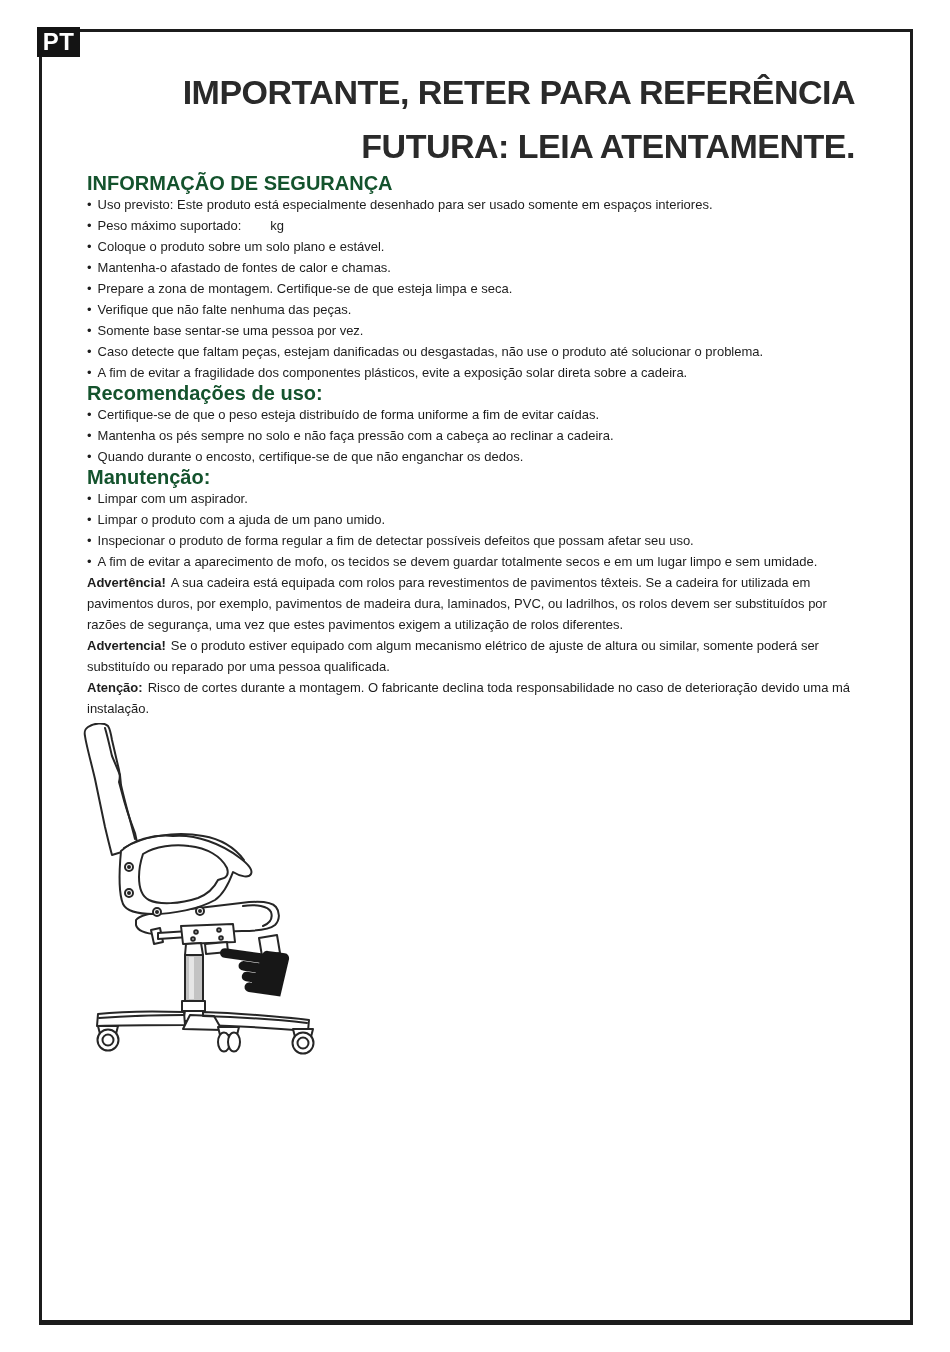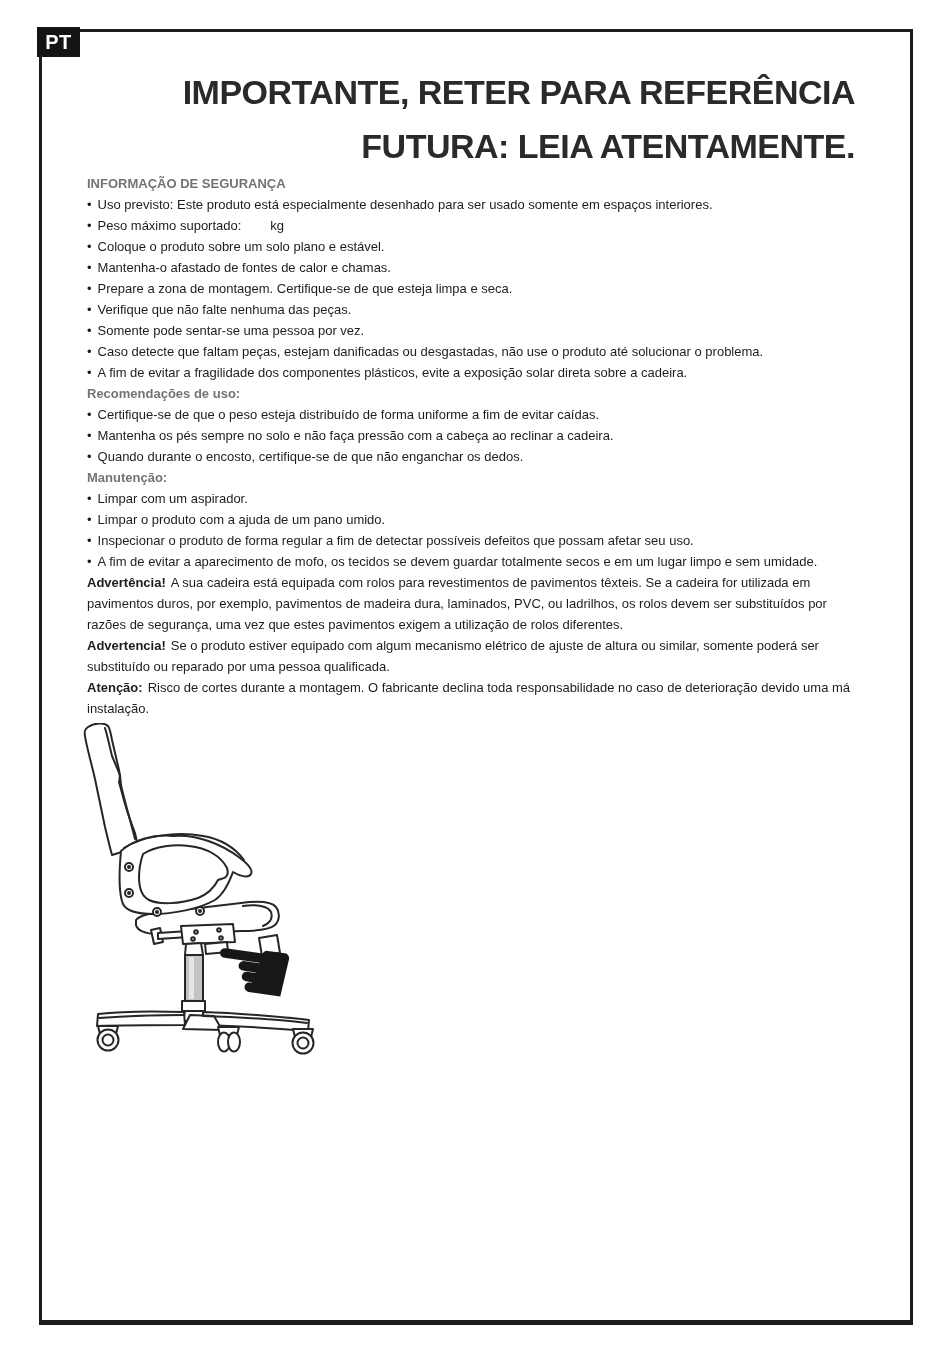--- a/index.html
+++ b/index.html
@@ -7,28 +7,28 @@
     width:950px;height:1352px;background:#ffffff;position:relative;
     font-family:"Liberation Sans","DejaVu Sans",sans-serif;color:#1d1d1d;
   }
   .frame{
     position:absolute;left:39px;top:29px;width:874px;height:1296px;
     box-sizing:border-box;border:3px solid #1c1c1c;border-bottom-width:5px;
     padding:0 55px 0 45px;background:#fff;
   }
   .pt-tag{
     position:absolute;left:37px;top:27px;width:43px;height:30px;z-index:3;
-    background:#141414;color:#ffffff;font-weight:bold;font-size:20px;
+    background:#141414;color:#ffffff;font-weight:bold;font-size:24px;
     line-height:30px;text-align:center;letter-spacing:.5px;
   }
   h1.title{
     margin:33px 0 0 0;font-size:34px;line-height:54px;letter-spacing:-0.5px;
     font-weight:bold;color:#2a2a2a;text-align:right;
   }
-  h2.sec{font-size:13px;line-height:21px;margin:0;font-weight:bold;color:#737373}
+  h2.sec{font-size:20px;line-height:21px;margin:0;font-weight:bold;color:#14532d}
   .mt-a{margin-top:25px}.mt-b{margin-top:25px}.mt-c{margin-top:16px}.mt-d{margin-top:15px}
   p.li,p.para{margin:0;font-size:13px;line-height:21px;color:#1d1d1d}
   .marker{padding-right:6px}
   .txt{white-space:pre-wrap}
   .lead{padding-right:5px;font-weight:bold}
   figure.chair{margin:4px 0 0 -6px;padding:0}
 </style>
 </head>
 <body>
 
@@ -39,21 +39,21 @@
     <span>FUTURA: LEIA ATENTAMENTE.</span>
   </h1>
 
   <h2 class="sec mt-a">INFORMAÇÃO DE SEGURANÇA</h2>
   <p class="li"><span class="marker">•</span><span class="txt">Uso previsto: Este produto está especialmente desenhado para ser usado somente em espaços interiores.</span></p>
   <p class="li"><span class="marker">•</span><span class="txt">Peso máximo suportado:        kg</span></p>
   <p class="li"><span class="marker">•</span><span class="txt">Coloque o produto sobre um solo plano e estável.</span></p>
   <p class="li"><span class="marker">•</span><span class="txt">Mantenha-o afastado de fontes de calor e chamas.</span></p>
   <p class="li"><span class="marker">•</span><span class="txt">Prepare a zona de montagem. Certifique-se de que esteja limpa e seca.</span></p>
   <p class="li"><span class="marker">•</span><span class="txt">Verifique que não falte nenhuma das peças.</span></p>
-  <p class="li"><span class="marker">•</span><span class="txt">Somente pode sentar-se uma pessoa por vez.</span></p>
+  <p class="li"><span class="marker">•</span><span class="txt">Somente base sentar-se uma pessoa por vez.</span></p>
   <p class="li"><span class="marker">•</span><span class="txt">Caso detecte que faltam peças, estejam danificadas ou desgastadas, não use o produto até solucionar o problema.</span></p>
   <p class="li"><span class="marker">•</span><span class="txt">A fim de evitar a fragilidade dos componentes plásticos, evite a exposição solar direta sobre a cadeira.</span></p>
 
   <h2 class="sec mt-b">Recomendações de uso:</h2>
   <p class="li"><span class="marker">•</span><span class="txt">Certifique-se de que o peso esteja distribuído de forma uniforme a fim de evitar caídas.</span></p>
   <p class="li"><span class="marker">•</span><span class="txt">Mantenha os pés sempre no solo e não faça pressão com a cabeça ao reclinar a cadeira.</span></p>
   <p class="li"><span class="marker">•</span><span class="txt">Quando durante o encosto, certifique-se de que não enganchar os dedos.</span></p>
 
   <h2 class="sec mt-c">Manutenção:</h2>
   <p class="li"><span class="marker">•</span><span class="txt">Limpar com um aspirador.</span></p>

